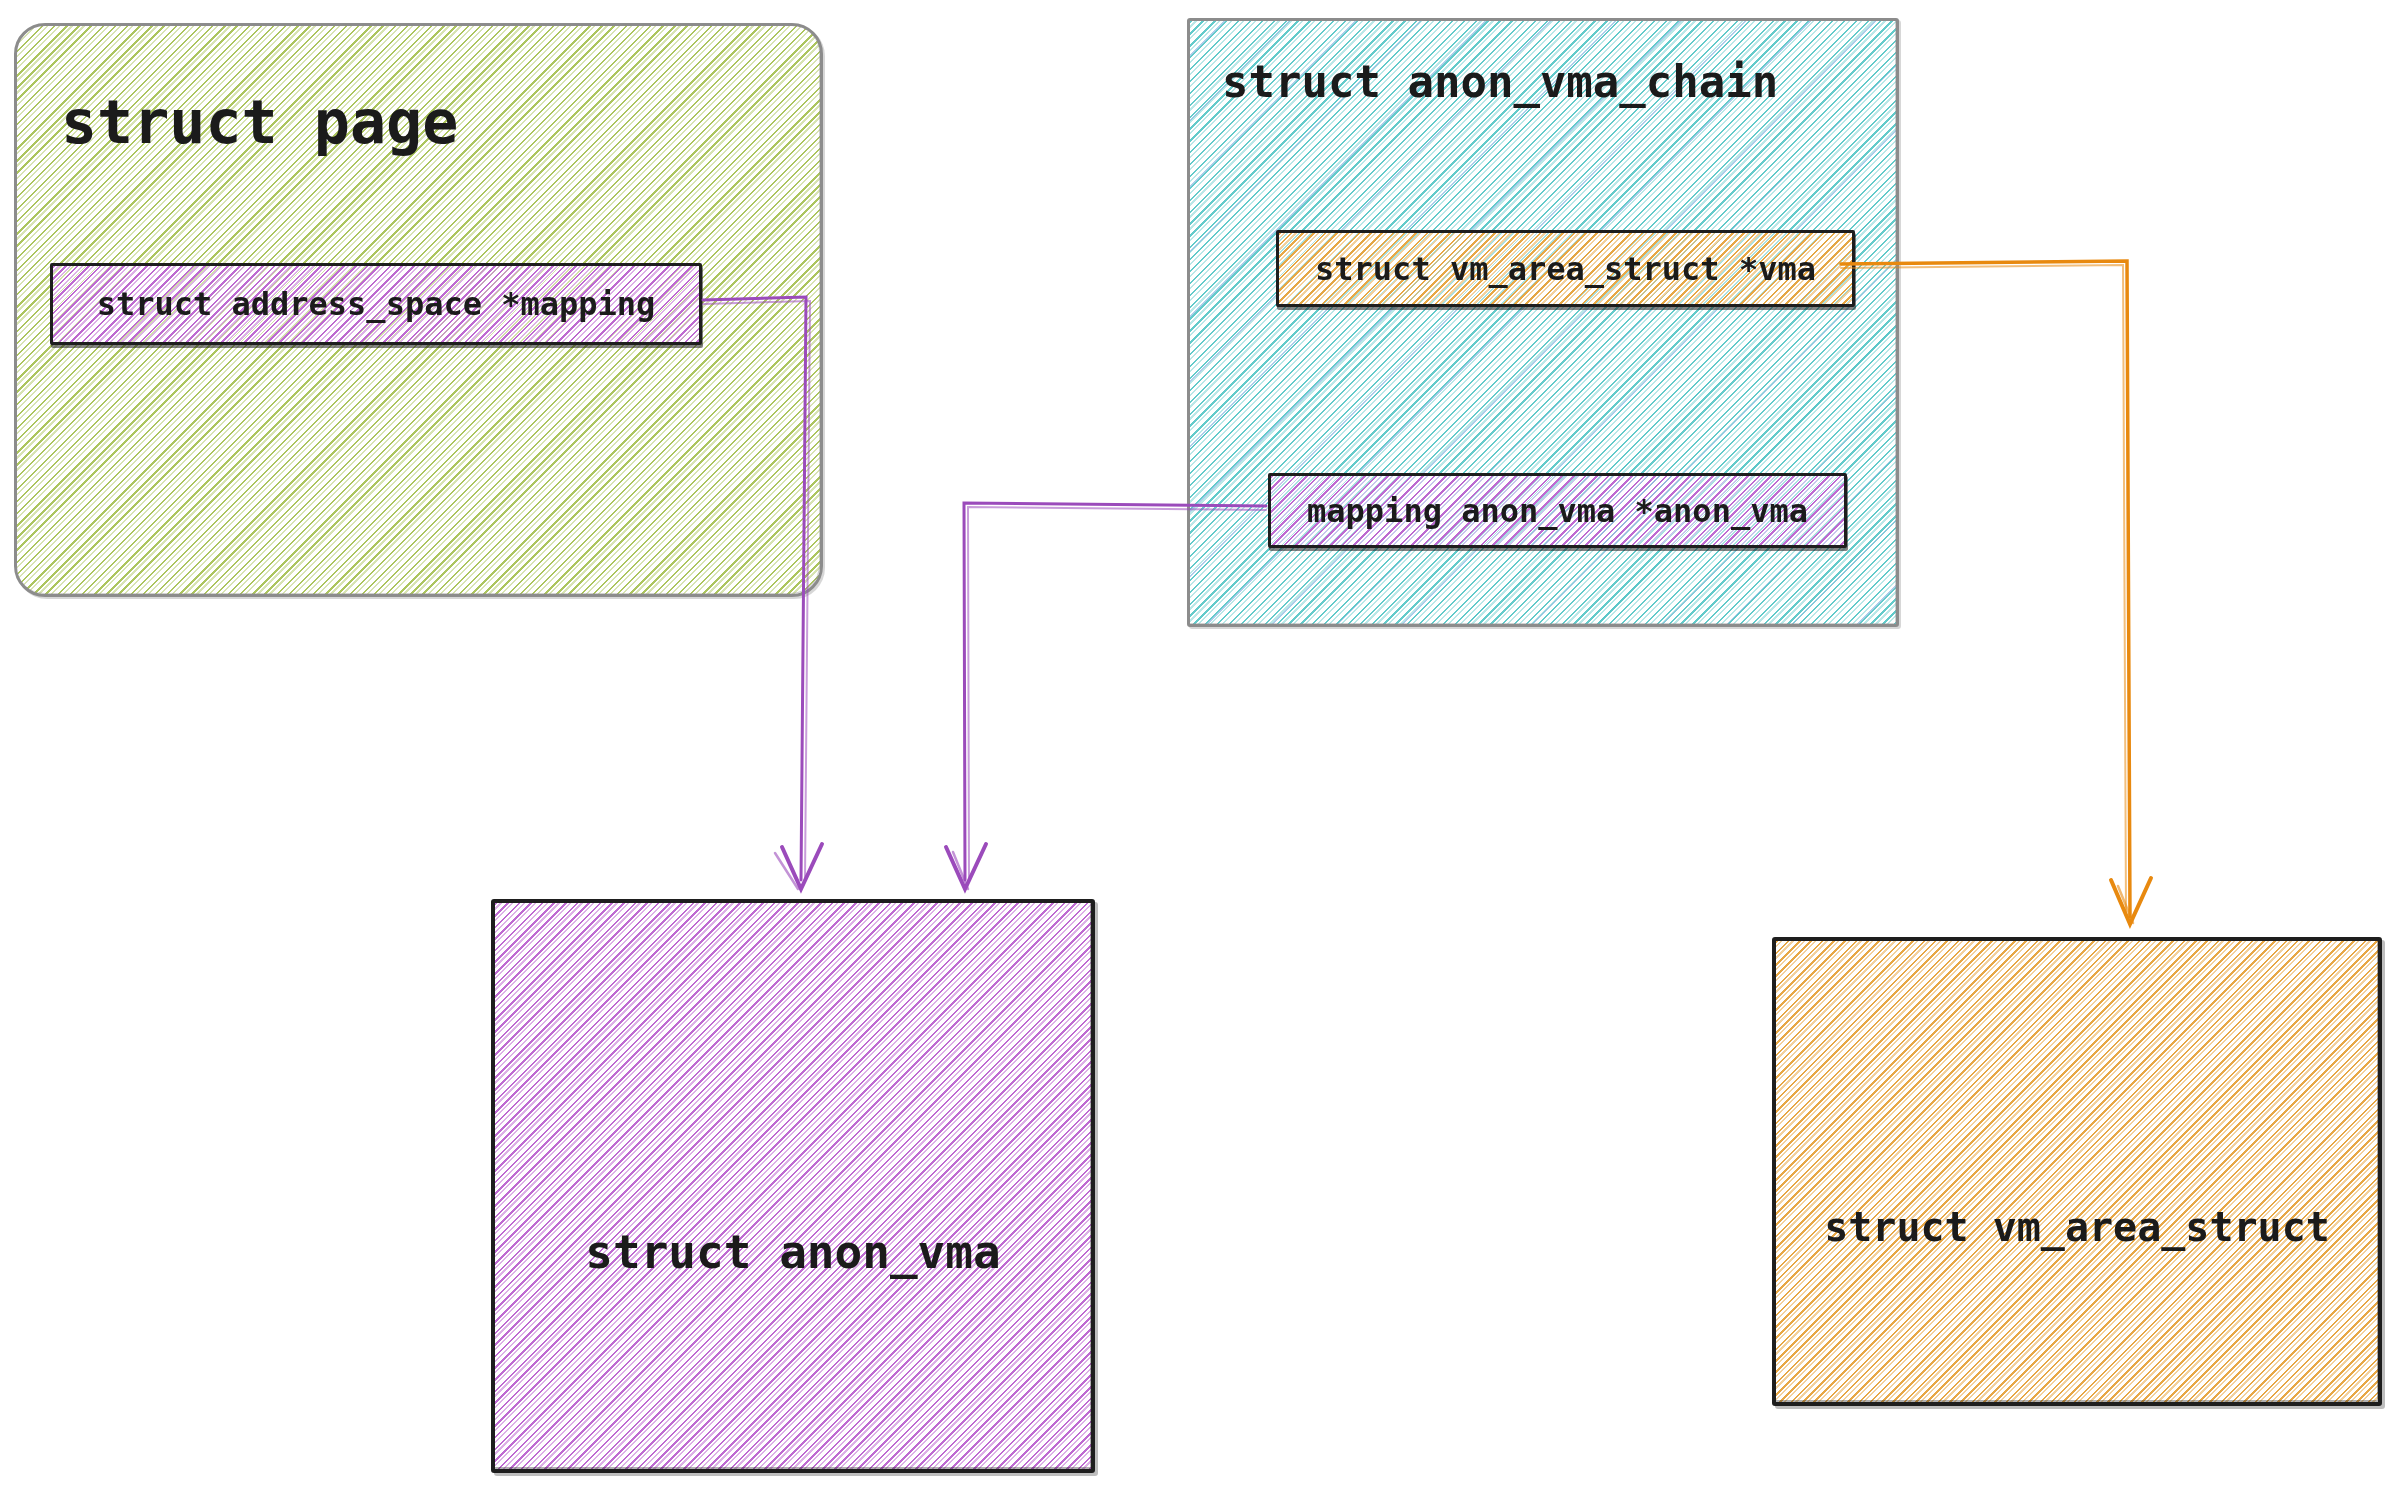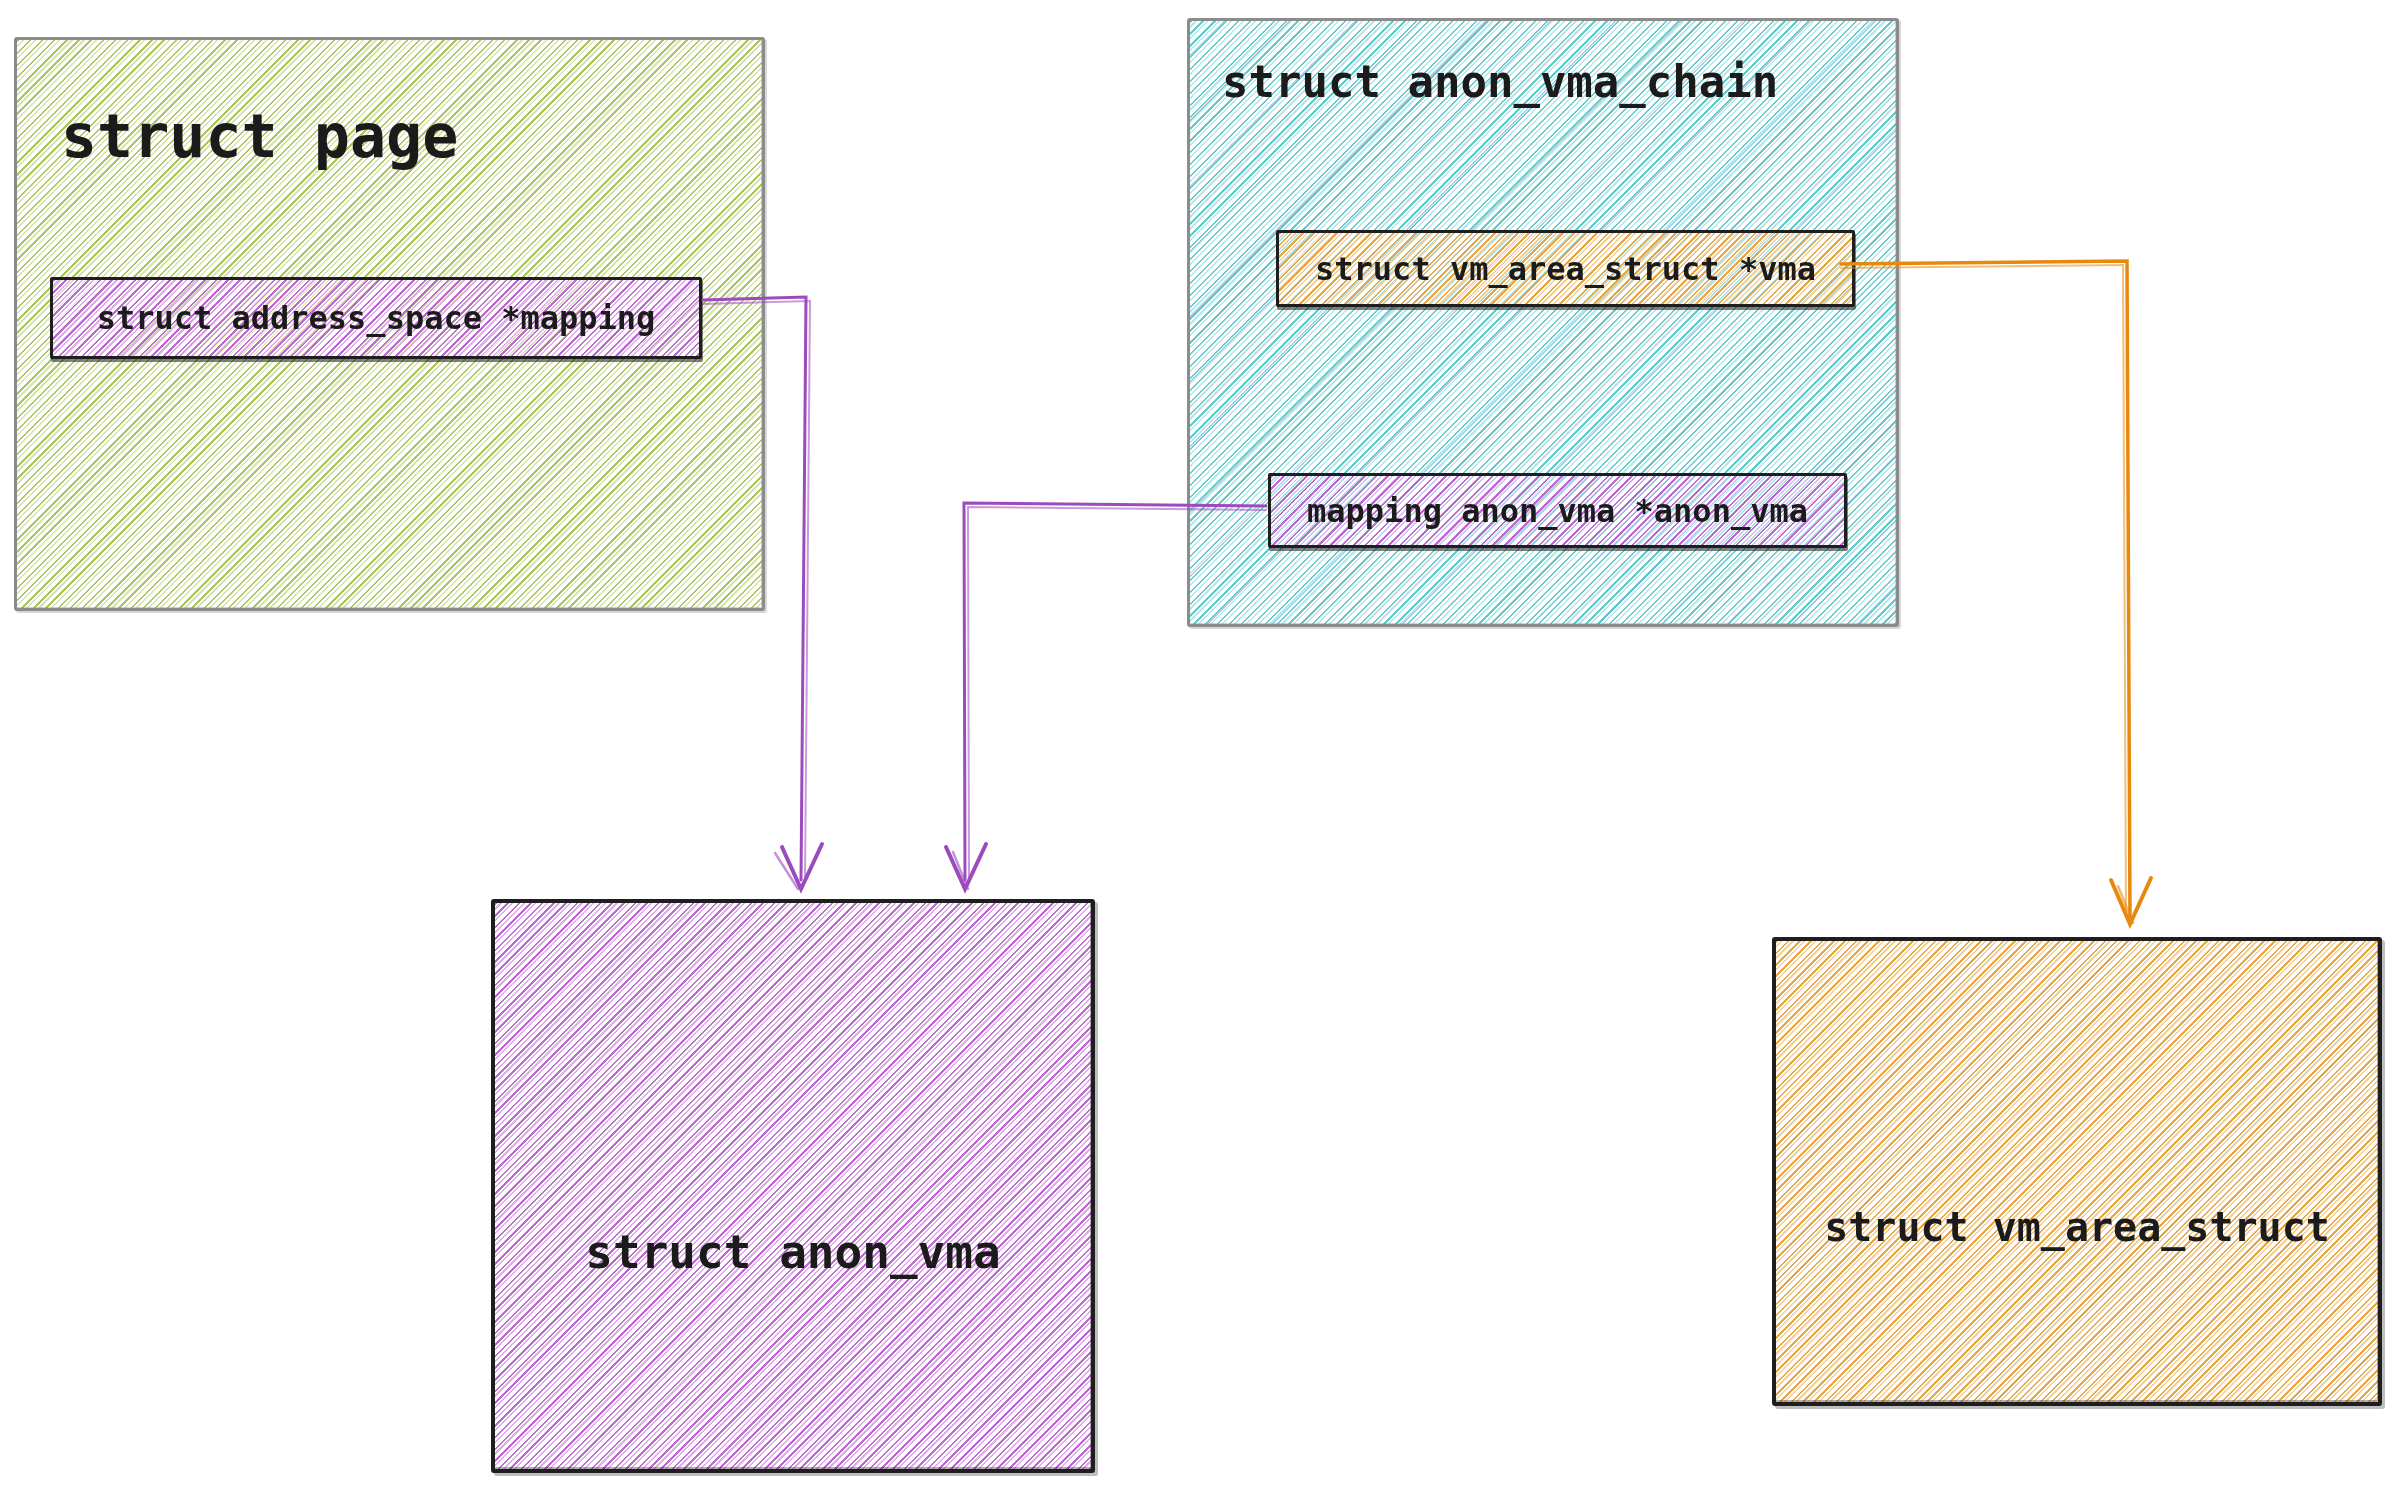--- a/index.html
+++ b/index.html
@@ -61,21 +61,21 @@
   .hatch-amber-on-teal{background:
     repeating-linear-gradient(135deg, rgba(230,163,60,.95) 0 1.8px, transparent 1.8px 8px),
     repeating-linear-gradient(135deg, transparent 0 3.3px, rgba(230,163,60,.5) 3.3px 4.9px, transparent 4.9px 8px),
     repeating-linear-gradient(135deg, transparent 0 5.4px, rgba(82,197,197,.5) 5.4px 6.6px, transparent 6.6px 8.4px),
     #fff;}
   #arrow-layer{position:absolute;left:0;top:0;pointer-events:none;}
 </style>
 </head>
 <body style="background: rgb(255, 255, 255);">
 
-<div class="box outer-gray hatch-green" style="left:14px;top:37px;width:751px;height:574px;">
+<div class="box outer-gray hatch-green" style="left:14px;top:23px;width:809px;height:574px;border-radius:31px;">
   <div class="box-title" style="left:44px;top:62px;font-size:60px;">struct page</div>
   <div class="field hatch-purple-on-green" style="left:33px;top:237px;width:652px;height:82px;">
     <span>struct address_space *mapping</span>
   </div>
 </div>
 
 <div class="box outer-gray hatch-teal" style="left:1187px;top:18px;width:712px;height:609px;">
   <div class="box-title" style="left:32px;top:36px;font-size:44px;">struct anon_vma_chain</div>
   <div class="field hatch-amber-on-teal" style="left:86px;top:209px;width:579px;height:77px;">
     <span>struct vm_area_struct *vma</span>

